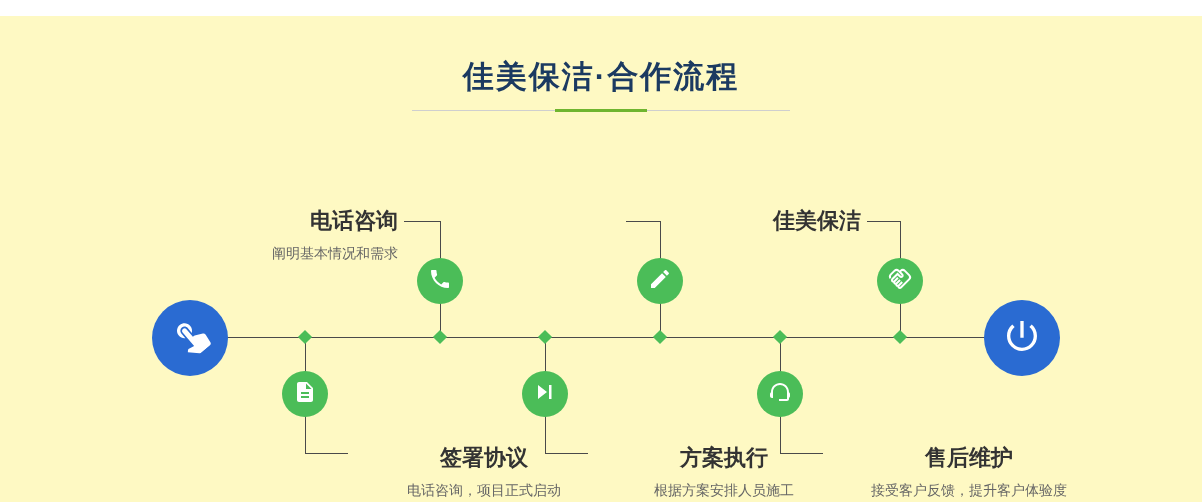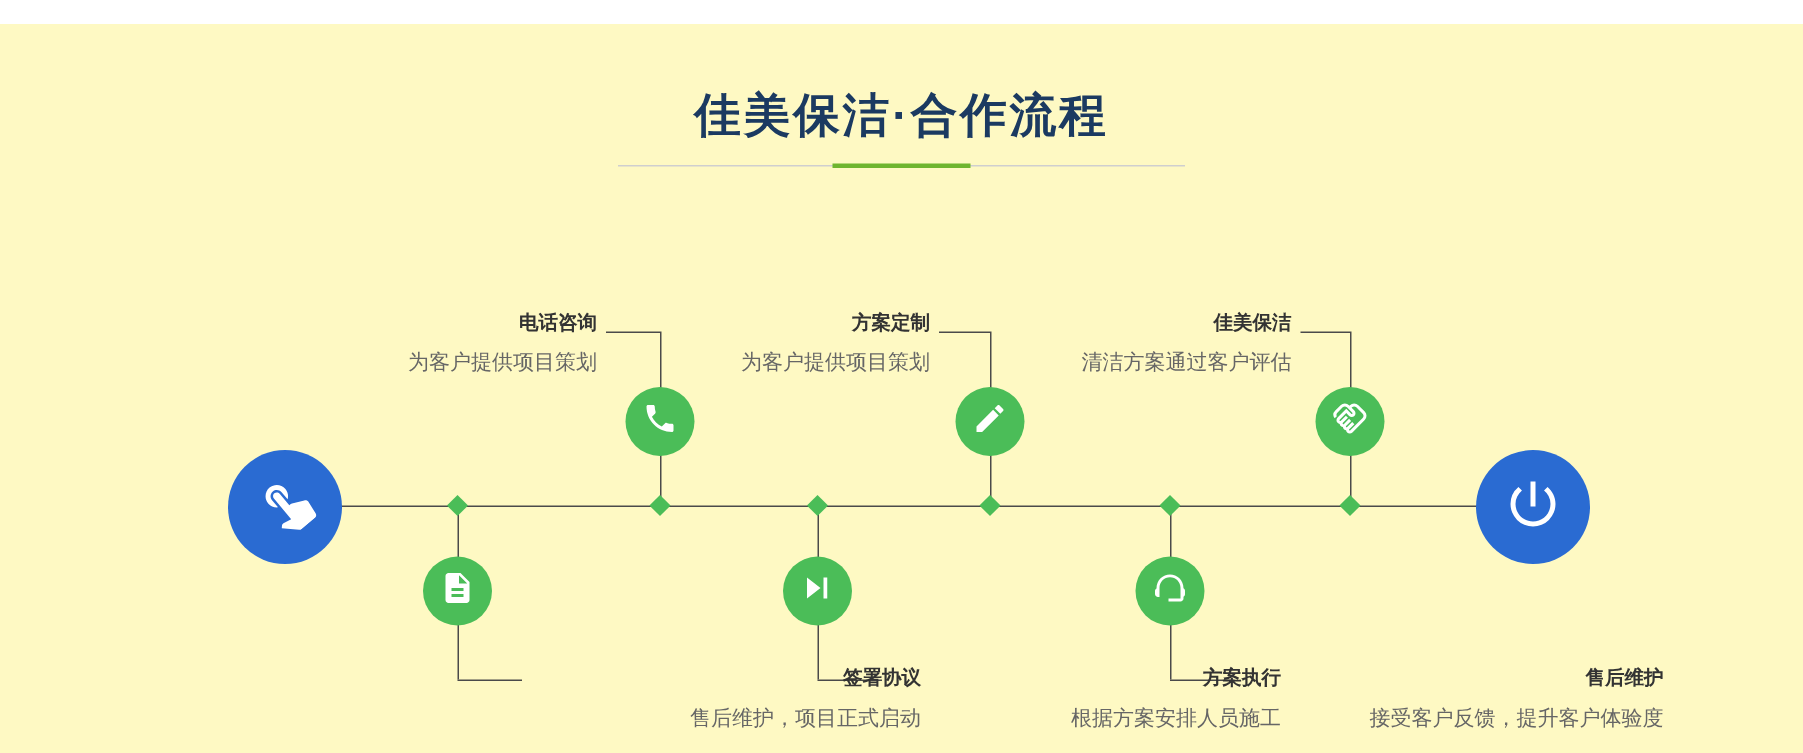--- a/index.html
+++ b/index.html
@@ -27,24 +27,24 @@
 
   .big-circle { position:absolute; width:76px; height:76px; border-radius:50%;
     background:#2a6bd2; display:flex; align-items:center; justify-content:center; }
   .node-circle { position:absolute; width:46px; height:46px; border-radius:50%;
     background:#4bbd58; display:flex; align-items:center; justify-content:center; }
   .node-circle svg { width:24px; height:24px; fill:#ffffff; }
   .big-circle svg { width:40px; height:40px; fill:#ffffff; }
   .rot { transform:rotate(-40deg); }
 
   .step-text { position:absolute; }
-  .step-text .step-title { font-size:13px; font-weight:bold; color:#333333; }
+  .step-text .step-title { font-size:22px; font-weight:bold; color:#333333; }
   .step-text .step-desc { font-size:14px; color:#666666; margin-top:9px; }
   .align-right { text-align:right; }
-  .align-left { text-align:right; }
+  .align-left { text-align:center; }
 </style>
 </head>
 <body>
 
 <div class="canvas">
 
   <div class="page-title">佳美保洁·合作流程</div>
   <div class="divider">
     <div class="divider-accent"></div>
   </div>
@@ -126,34 +126,29 @@
   <div class="node-circle" style="left:757px; top:355px;">
     <span>
       <svg viewBox="0 0 24 24">
           <path d="M21 12.22C21 6.73 16.74 3 12 3c-4.69 0-9 3.65-9 9.28-.6.34-1 .98-1 1.72v2c0 1.1.9 2 2 2h1v-6.1c0-3.87 3.13-7 7-7s7 3.13 7 7V19h-8v2h8c1.1 0 2-.9 2-2v-1.22c.59-.31 1-.92 1-1.64v-2.3c0-.7-.41-1.31-1-1.62z"></path>
         </svg>
     </span>
   </div>
 
   <div class="step-text align-right" style="left:178px; top:190px; width:220px;">
     <div class="step-title">电话咨询</div>
-    <div class="step-desc">为客户提供项目策划</div>
-  </div>
-  <div class="step-text align-right" style="left:400px; top:190px; width:220px;">
-    <div class="step-title">方案定制</div>
-    <div class="step-desc">为客户提供项目策划</div>
+    <div class="step-desc">阐明基本情况和需求</div>
   </div>
   <div class="step-text align-right" style="left:641px; top:190px; width:220px;">
     <div class="step-title">佳美保洁</div>
-    <div class="step-desc">清洁方案通过客户评估</div>
   </div>
 
   <div class="step-text align-left" style="left:354px; top:427px; width:260px;">
     <div class="step-title">签署协议</div>
-    <div class="step-desc">售后维护，项目正式启动</div>
+    <div class="step-desc">电话咨询，项目正式启动</div>
   </div>
   <div class="step-text align-left" style="left:594px; top:427px; width:260px;">
     <div class="step-title">方案执行</div>
     <div class="step-desc">根据方案安排人员施工</div>
   </div>
   <div class="step-text align-left" style="left:829px; top:427px; width:280px;">
     <div class="step-title">售后维护</div>
     <div class="step-desc">接受客户反馈，提升客户体验度</div>
   </div>
 

